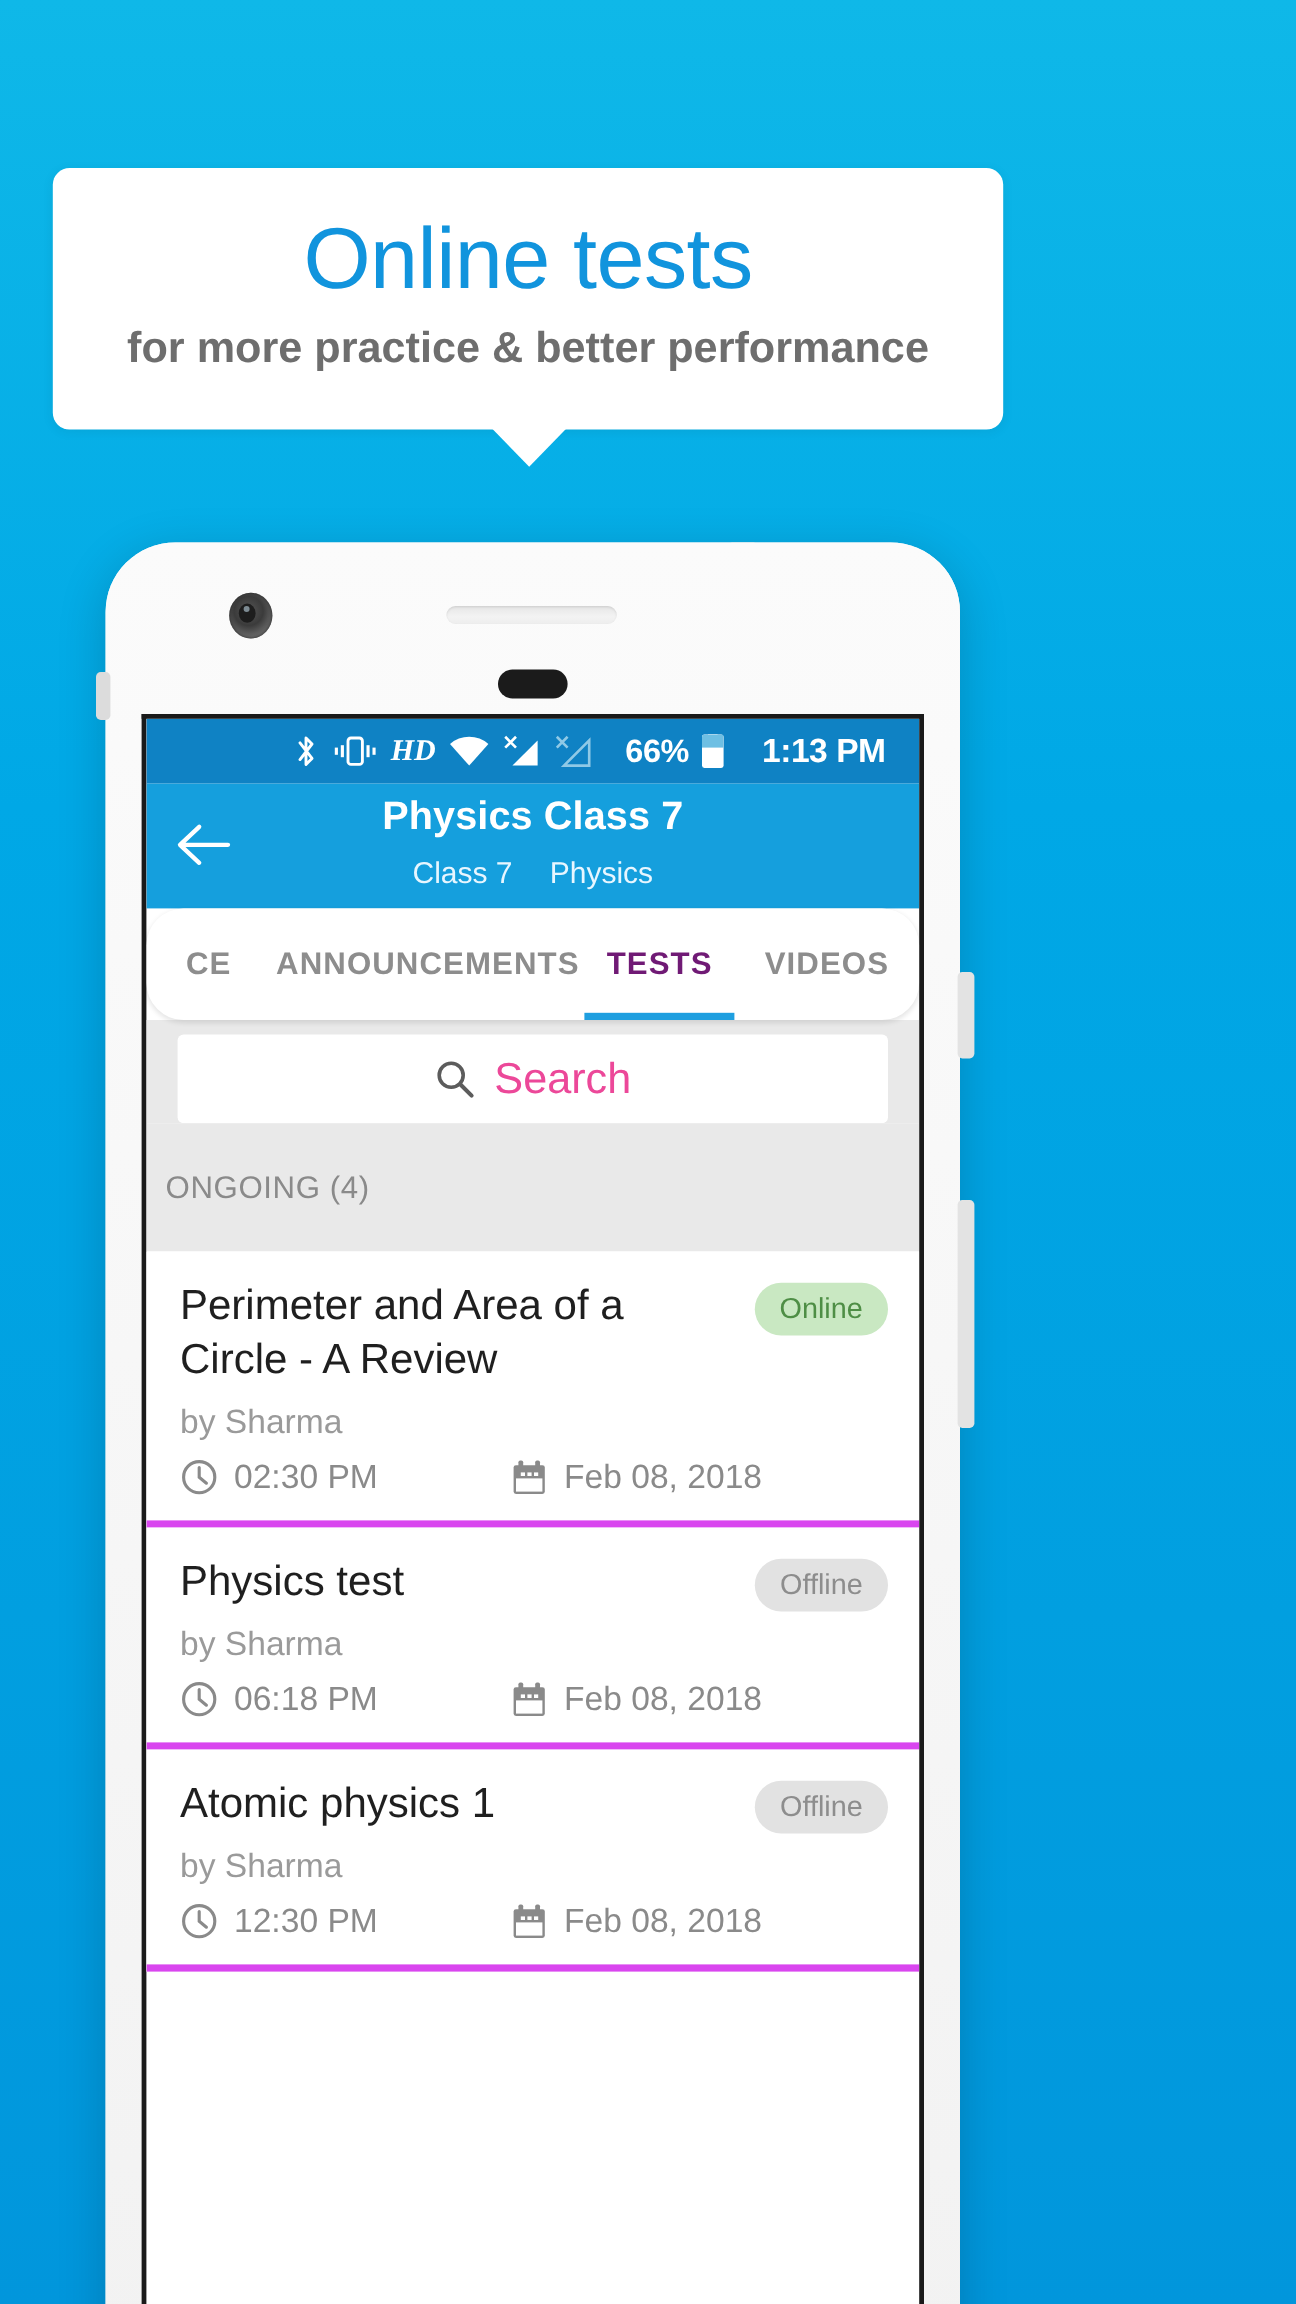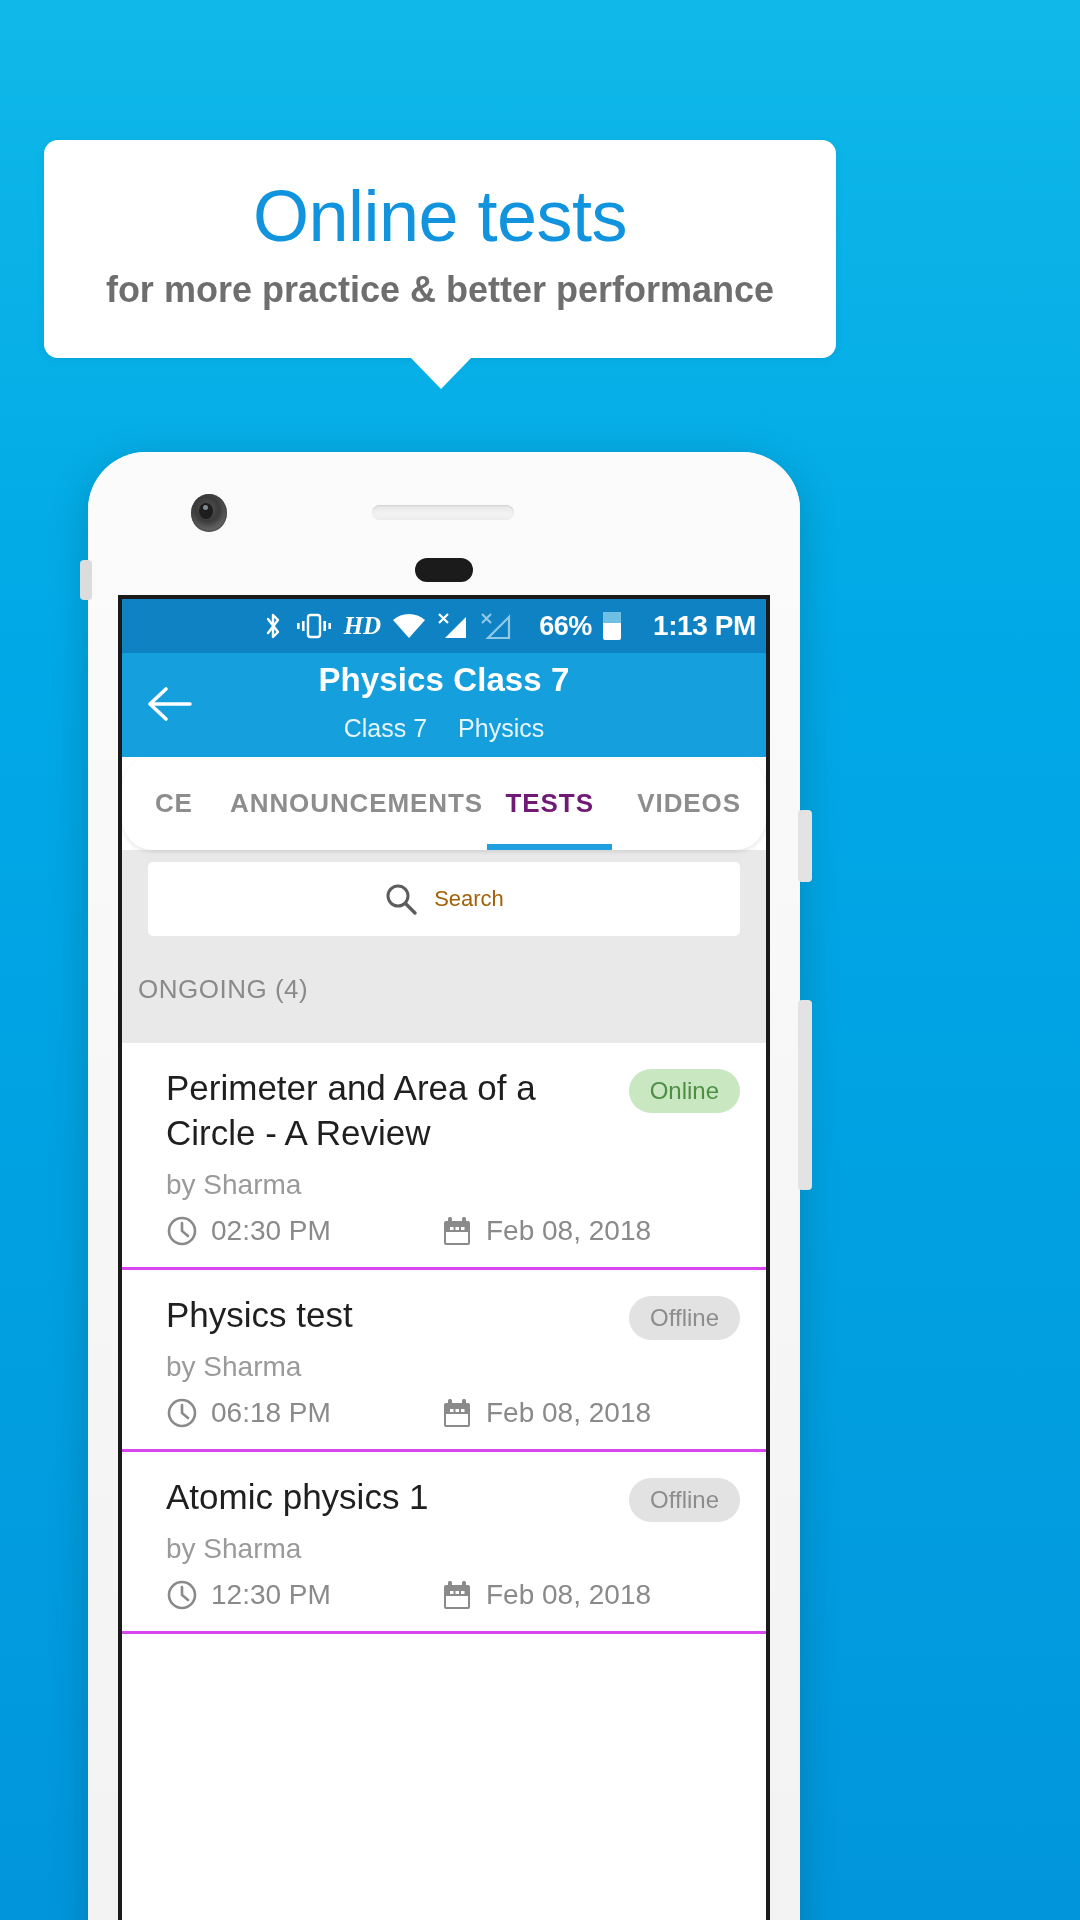--- a/index.html
+++ b/index.html
@@ -145,21 +145,21 @@
   }
 
   
   #statusbar {
     position: relative;
     height: 54px;
     background: #0f82c4;
     display: flex;
     align-items: center;
     justify-content: flex-end;
-    padding-right: 10px;
+    padding-right: 28px;
     gap: 11px;
     color: #ffffff;
   }
   .sb-icon { display:flex; align-items:center; }
   #sb-battery-pct {
     font-size: 27px;
     font-weight: 700;
     letter-spacing: -0.4px;
     margin-left: 16px;
   }
@@ -262,43 +262,43 @@
   #search-box {
     height: 74px;
     background: #ffffff;
     border-radius: 5px;
     display: flex;
     align-items: center;
     justify-content: center;
     gap: 16px;
   }
   #search-placeholder {
-    font-size: 22px;
-    color: #a16207;
+    font-size: 36px;
+    color: #ec4899;
   }
 
   #ongoing-band {
     background: #e9e9e9;
     height: 107px;
     display: flex;
     align-items: center;
     padding-left: 16px;
   }
   #ongoing-label {
     font-size: 26px;
     color: #8a8a8a;
     letter-spacing: 0.5px;
   }
 
   
   #list { background: #ffffff; }
   .test-card {
     position: relative;
-    padding: 22px 26px 20px 44px;
-    border-bottom: 3px solid #d946ef;
+    padding: 22px 26px 20px 28px;
+    border-bottom: 6px solid #d946ef;
     background: #ffffff;
     cursor: pointer;
   }
   .test-title {
     font-size: 35px;
     line-height: 45px;
     color: #1f1f1f;
     font-weight: 400;
     max-width: 420px;
   }

